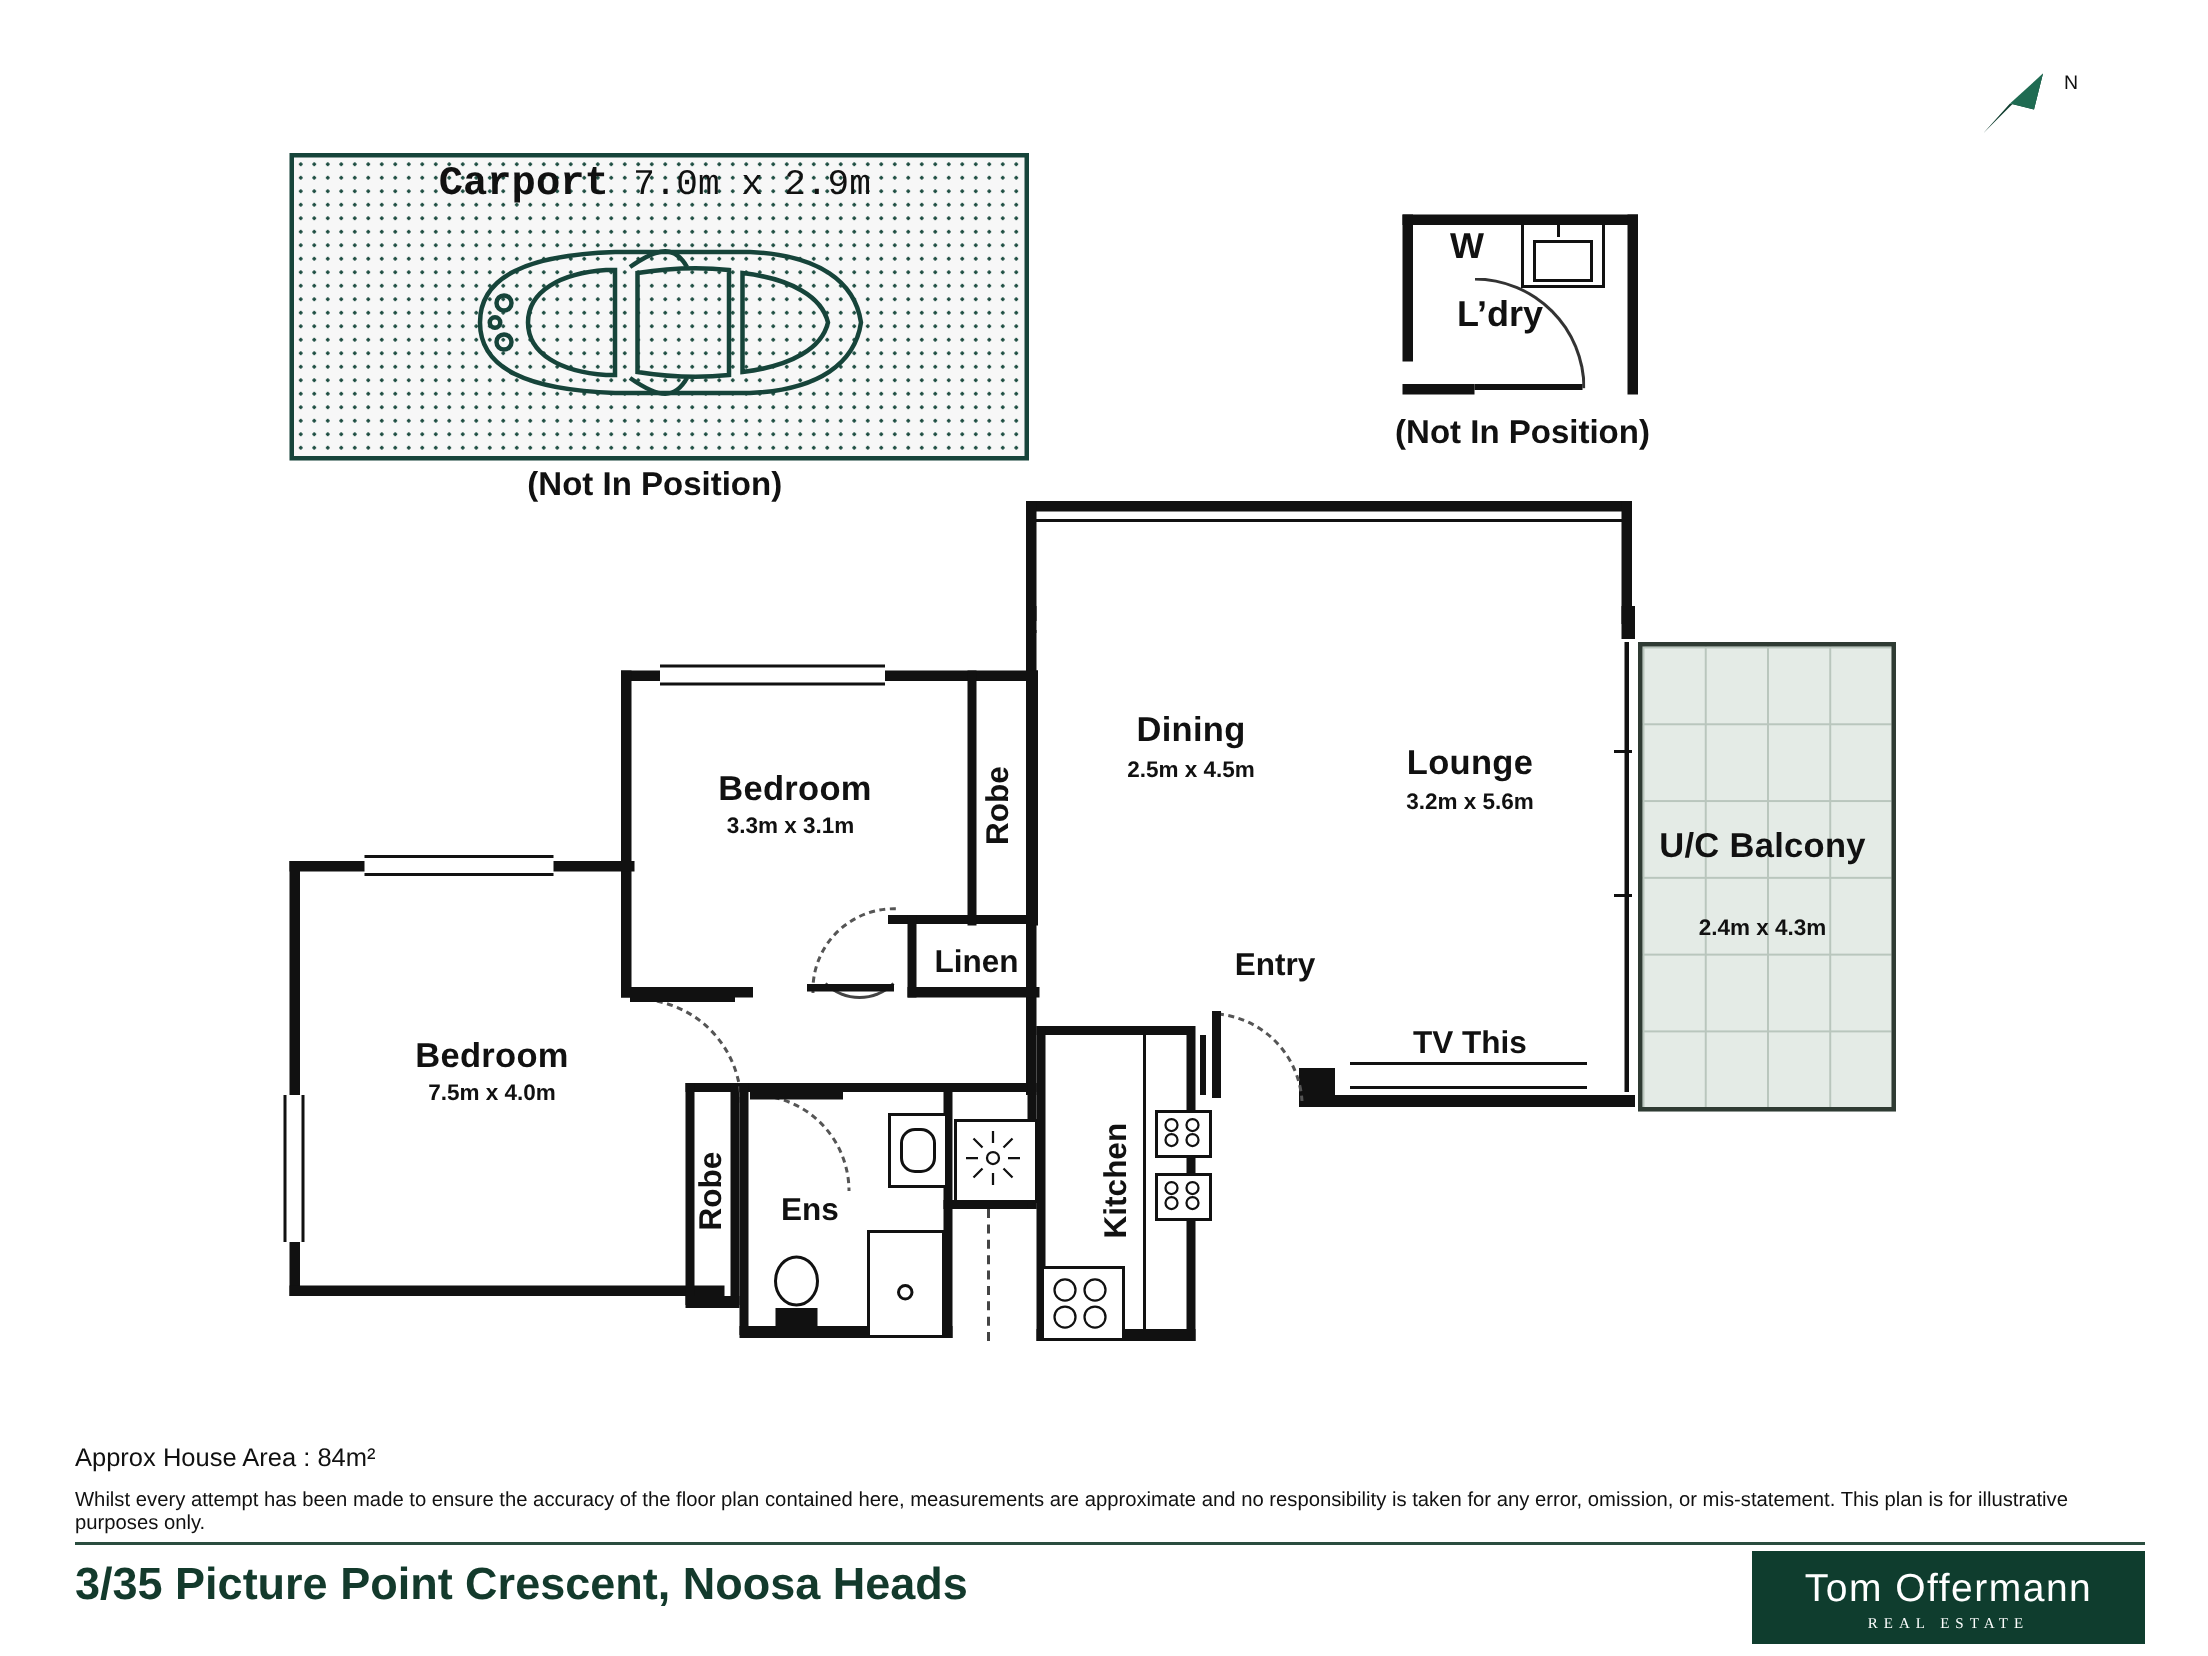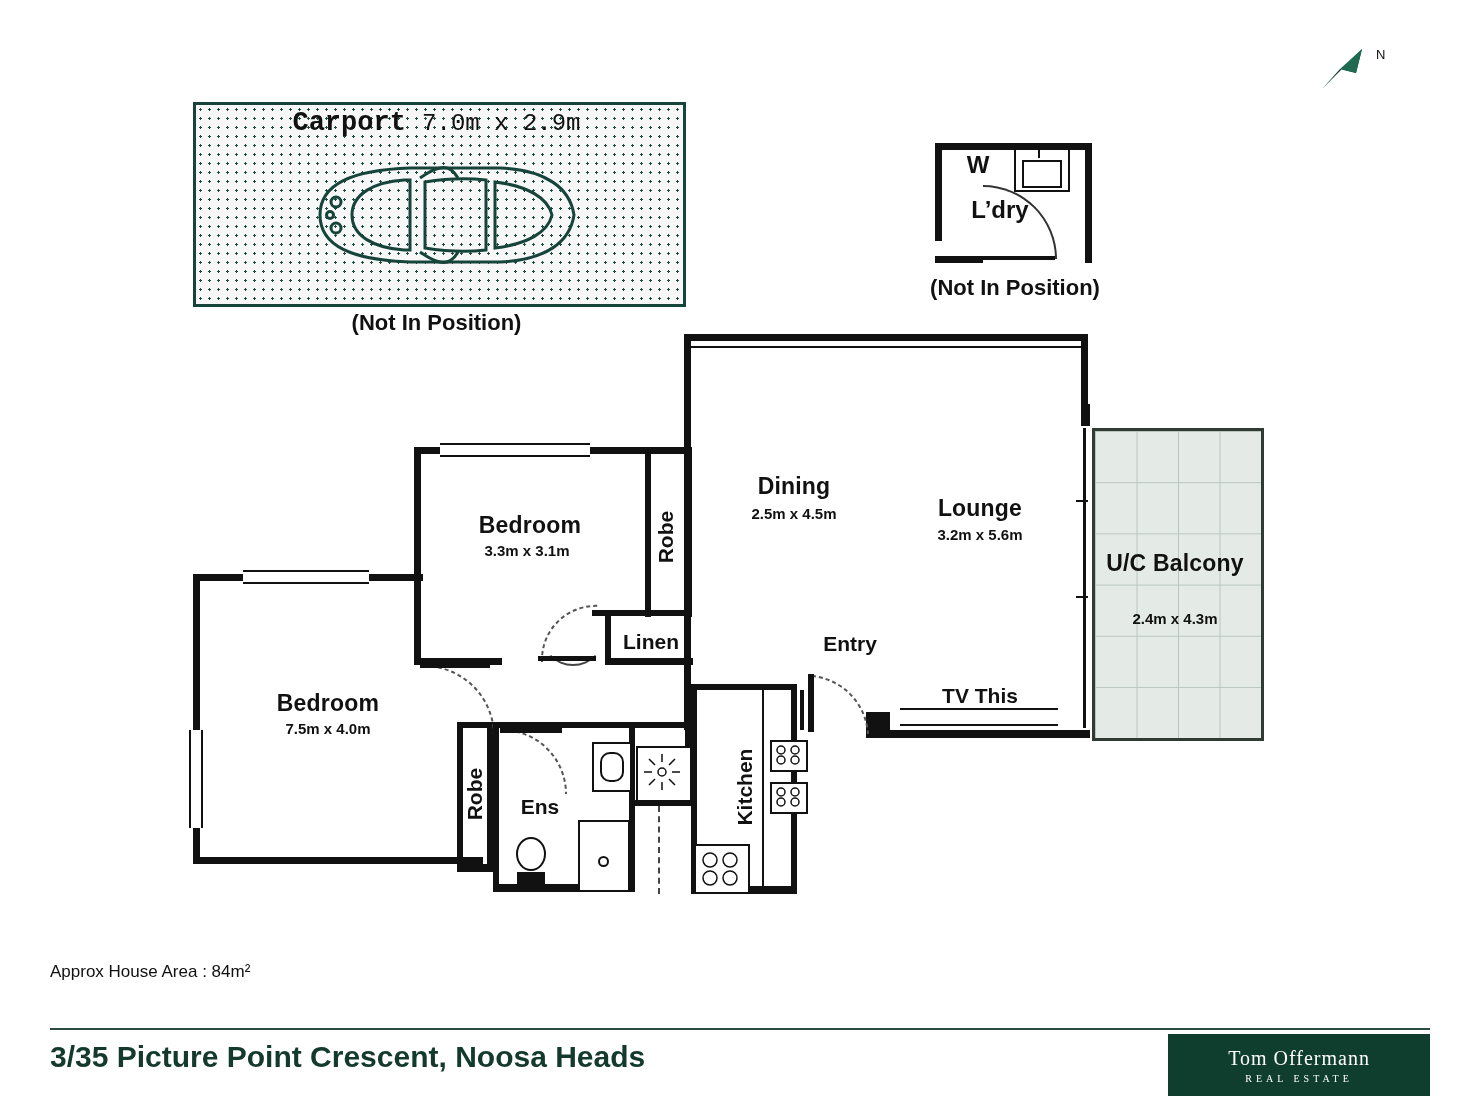--- a/index.html
+++ b/index.html
@@ -142,21 +142,21 @@
   }
   .address {
     position:absolute; left:50px; top:1040px;
     font-size: 30px; font-weight: bold; color:#133a2c;
   }
   .logo {
     position:absolute; left:1168px; top:1034px; width:262px; height:62px;
     background:#0f3d2e;
     display:flex; flex-direction:column; align-items:center; justify-content:center;
   }
-  .logo-main { color:#fff; font-size:20px; letter-spacing:1px; font-family:Liberation Serif, serif;text-align:center; }
+  .logo-main { color:#fff; font-size:26px; letter-spacing:1px; font-family:Liberation Sans, sans-serif;text-align:center; }
   .logo-sub { color:#fff; font-size:10px; letter-spacing:4px; margin-top:3px; font-family:"Liberation Serif", serif; }
 </style>
 </head>
 <body>
 
 <div class="plan">
 
   <div class="compass">
     <svg width="70" height="50" viewBox="0 0 70 50">
       <path d="M4 44 L44 4 L38 28 L22 24 Z" fill="#0f3d2e"></path>
@@ -341,20 +341,21 @@
   <div class="lbl small-name" style="left:616px; top:525px; width:100px; transform: rotate(-90deg); transform-origin:center;">Robe</div>
   <div class="lbl small-name" style="left:425px; top:782px; width:100px; transform: rotate(-90deg); transform-origin:center;">Robe</div>
   <div class="lbl small-name" style="left:690px; top:775px; width:110px; transform: rotate(-90deg); transform-origin:center;">Kitchen</div>
 
   <div class="lbl small-name" style="left:606px; top:630px; width:90px; text-align:center;">Linen</div>
   <div class="lbl small-name" style="left:500px; top:795px; width:80px;">Ens</div>
   <div class="lbl small-name" style="left:800px; top:632px; width:100px;">Entry</div>
   <div class="lbl small-name" style="left:905px; top:684px; width:150px;">TV This</div>
 
   <div class="approx">Approx House Area : 84m²</div>
+  <div class="disclaimer">Whilst every attempt has been made to ensure the accuracy of the floor plan contained here, measurements are approximate and no responsibility is taken for any error, omission, or mis-statement. This plan is for illustrative purposes only.</div>
   <div class="footer-line"></div>
   <div class="address">3/35 Picture Point Crescent, Noosa Heads</div>
   <div class="logo">
     <div class="logo-main">Tom Offermann</div>
     <div class="logo-sub">REAL ESTATE</div>
   </div>
 
 </div>
 
 </body></html>

